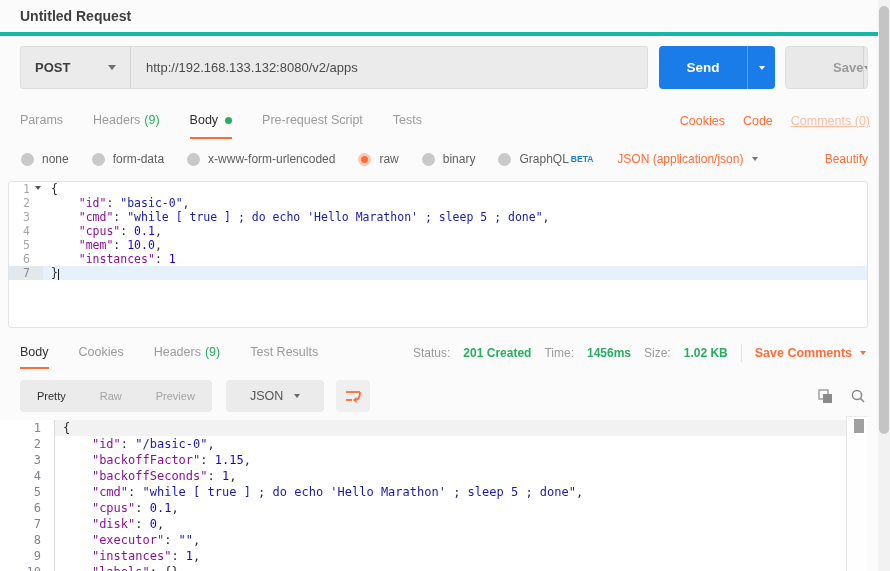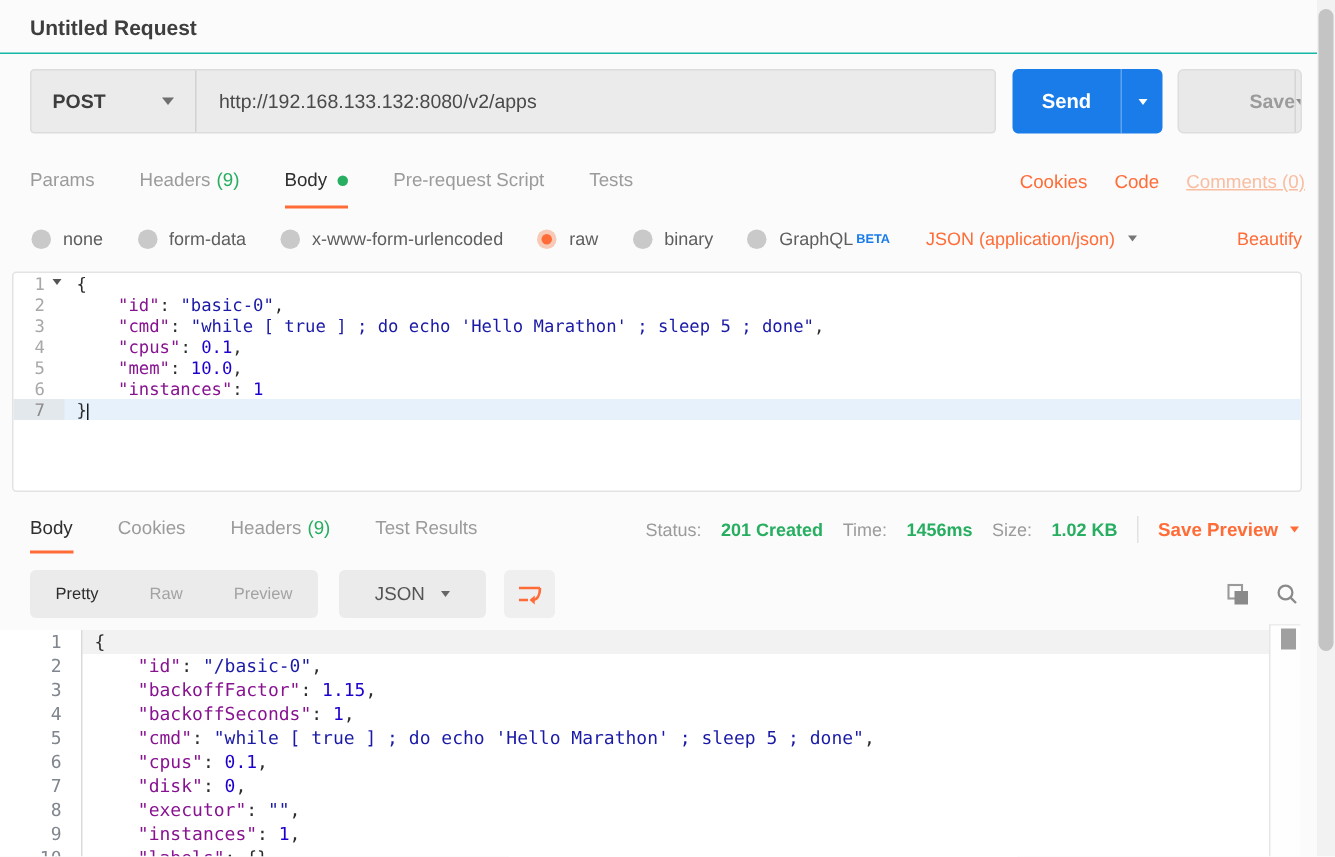--- a/index.html
+++ b/index.html
@@ -4,35 +4,35 @@
 <style>
   * { margin:0; padding:0; box-sizing:border-box; }
   html,body { width:890px; height:571px; overflow:hidden; }
   body {
     font-family:"Liberation Sans","DejaVu Sans",sans-serif;
     background:#fbfbfb; color:#404040; position:relative;
   }
 
   
   .titlebar { position:absolute; top:0; left:0; right:0; height:36px;
-    background:#fbfbfb; border-bottom:1px solid #14b8a6;
+    background:#fbfbfb; border-bottom:4px solid #14b8a6;
     display:flex; align-items:center; padding-left:20px; }
   .title { font-size:14px; font-weight:600; color:#3e3e3e; }
 
   
   .request-row { position:absolute; top:46px; left:20px; right:22px; height:43px; display:flex; }
   .method-url { flex:1; display:flex; background:#ebebeb; border:1px solid #dcdcdc; border-radius:3px; margin-right:11px; }
   .method { width:110px; display:flex; align-items:center; justify-content:space-between;
     padding:0 14px; border-right:1px solid #d2d2d2; font-size:13px; font-weight:600; color:#3d3d3d; cursor:pointer; }
   .url { flex:1; display:flex; align-items:center; padding:0 15px; font-size:13px; color:#4a4a4a; }
   .caret { width:0; height:0; border-left:4px solid transparent; border-right:4px solid transparent;
     border-top:5px solid currentColor; display:inline-block; }
   .caret.sm { border-left-width:3.5px; border-right-width:3.5px; border-top-width:4.5px; }
   .btn { display:flex; border-radius:4px; overflow:hidden; }
-  .send-btn { width:100px; background:#1a7ce8; color:#fff; }
+  .send-btn { width:116px; background:#1a7ce8; color:#fff; }
   .send-main { flex:1; display:flex; align-items:center; justify-content:center; font-size:13.5px; font-weight:600; cursor:pointer; }
   .send-caret { width:28px; display:flex; align-items:center; justify-content:center;
     border-left:1px solid rgba(255,255,255,.3); cursor:pointer; }
   .save-btn { width:83px; margin-left:10px; background:#e9e9e9; border:1px solid #dedede; color:#9b9b9b; }
   .save-main { flex:1; display:flex; align-items:center; justify-content:center; font-size:13px; font-weight:600; cursor:pointer;padding-left:47px; }
   .save-caret { width:26px; display:flex; align-items:center; justify-content:center;
     border-left:1px solid #d5d5d5; color:#8c8c8c; cursor:pointer; }
 
   
   .req-tabs { position:absolute; top:103px; left:20px; right:20px; height:36px;
@@ -256,21 +256,21 @@
     </div>
     <div class="meta">
       <span class="meta-label">Status:</span>
       <span class="meta-value">201 Created</span>
       <span class="meta-label">Time:</span>
       <span class="meta-value">1456ms</span>
       <span class="meta-label">Size:</span>
       <span class="meta-value">1.02 KB</span>
       <span class="vdiv"></span>
       <div class="save-response">
-        <span>Save Preview</span>
+        <span>Save Comments</span>
         <span class="caret sm"></span>
       </div>
     </div>
   </div>
 
   <div class="resp-toolbar">
     <div class="segmented">
       <span class="seg active">Pretty</span>
       <span class="seg">Raw</span>
       <span class="seg">Preview</span>

